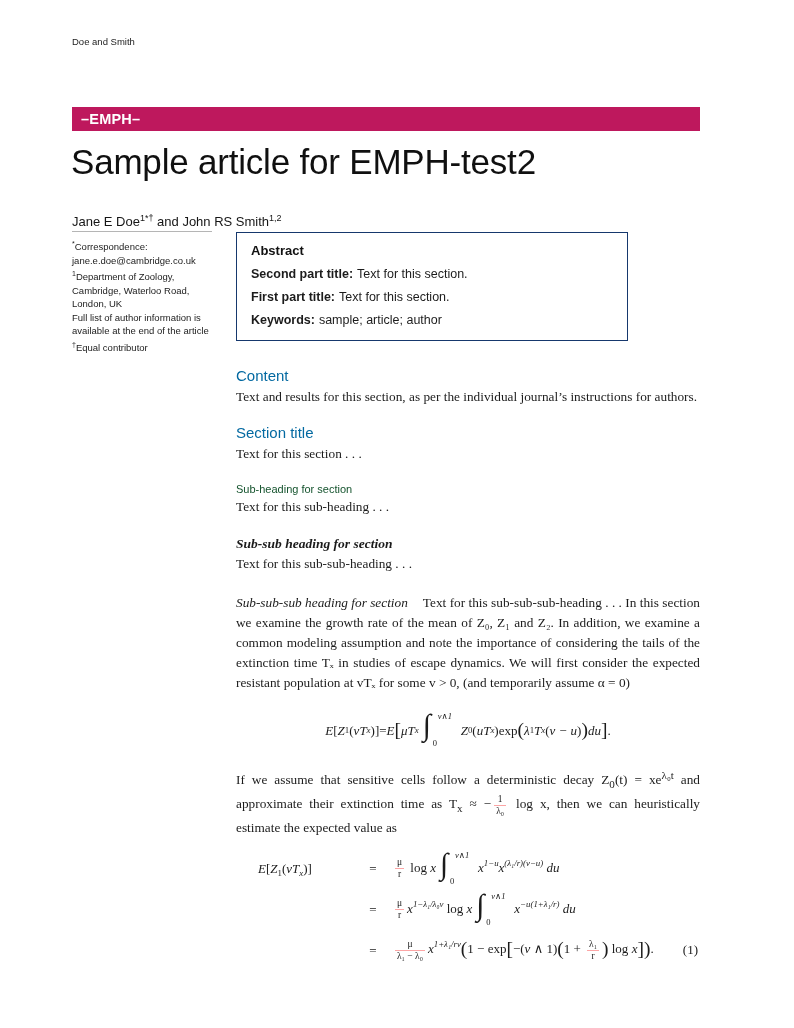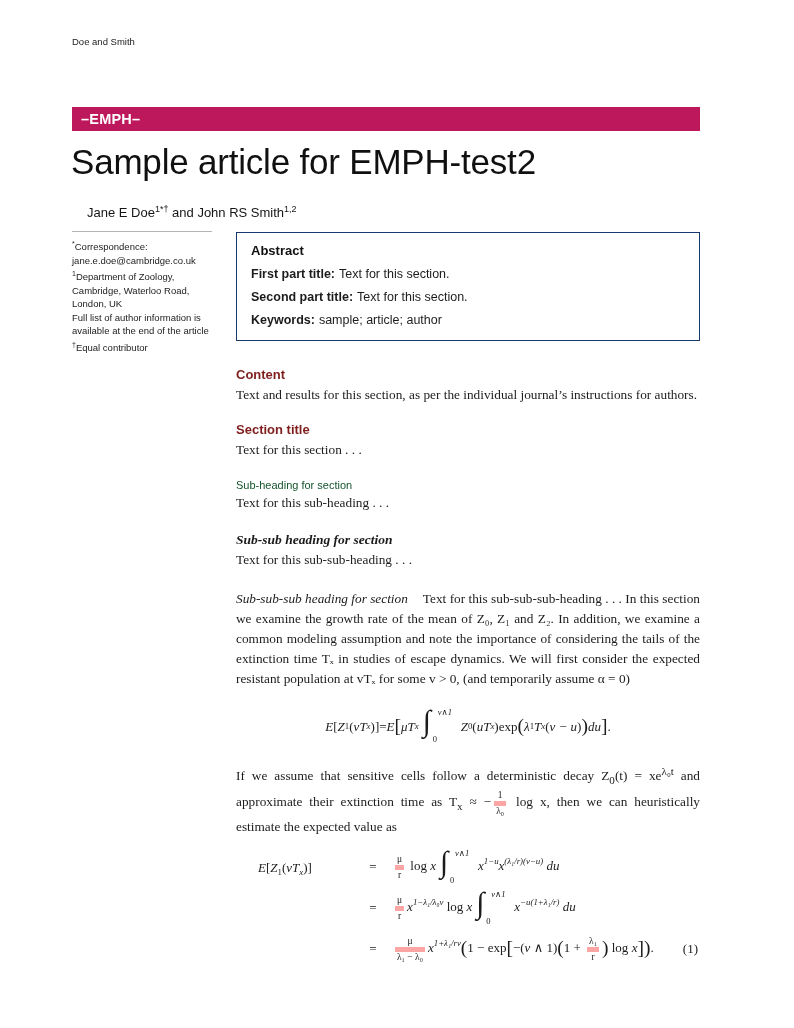--- a/index.html
+++ b/index.html
@@ -8,60 +8,60 @@
 
   
   .running-head{position:absolute;left:72px;top:36px;font-size:9.5px;color:#222;
                 font-family:"Liberation Sans",sans-serif;}
   .banner{position:absolute;left:72px;top:107px;width:628px;height:24px;background:#be185d;
           display:flex;align-items:center;}
   .banner span{color:#fff;font-family:"Liberation Sans",sans-serif;font-weight:bold;
                font-size:14.5px;padding-left:9px;letter-spacing:.2px;}
   .article-title{position:absolute;left:71px;top:142px;font-family:"Liberation Sans",sans-serif;
                  font-size:35px;font-weight:400;color:#101010;letter-spacing:-.2px;}
-  .authors{position:absolute;left:72px;top:204px;font-family:"Liberation Sans",sans-serif;
-           font-size:13px;color:#151515;margin-left:15px;}
+  .authors{position:absolute;left:72px;top:213px;font-family:"Liberation Sans",sans-serif;
+           font-size:13px;color:#151515;}
   .authors sup{font-size:9px;}
 
   
   .sidebar{position:absolute;left:72px;top:231px;width:145px;
            font-family:"Liberation Sans",sans-serif;font-size:9.5px;line-height:13.5px;color:#222;}
   .sidebar .rule{border-top:1px solid #b5b5b5;width:140px;margin-bottom:5px;}
   .sidebar sup{font-size:7px;}
 
   
-  .abstract-box{position:absolute;left:236px;top:232px;width:464px;box-sizing:border-box;
+  .abstract-box{position:absolute;left:236px;top:232px;width:392px;box-sizing:border-box;
                 border:1.5px solid #16386d;padding:10px 14px 13px 14px;
                 font-family:"Liberation Sans",sans-serif;}
   .abstract-box .abs-heading{font-size:13px;font-weight:bold;color:#111;}
   .abs-row{margin-top:9px;font-size:12.5px;color:#1c1c1c;}
   .abs-row b{margin-right:4px;}
 
   
   .main{position:absolute;left:236px;top:332px;width:464px;}
-  .h-section{font-family:"Liberation Sans",sans-serif;font-size:13px;font-weight:bold;
-             color:#7f1d1d;margin:0 0 3px 0;}
+  .h-section{font-family:"Liberation Sans",sans-serif;font-size:15px;font-weight:normal;
+             color:#0369a1;margin:0 0 3px 0;}
   .h-sub{font-family:"Liberation Sans",sans-serif;font-size:11px;font-weight:normal;
          color:#14532d;margin:0 0 2px 0;}
   .h-subsub{font-style:italic;font-size:13.5px;margin:0 0 2px 0;}
   .body-text{font-size:13.3px;line-height:20px;text-align:justify;margin:0;}
   .mt-content{margin-top:35px;}
   .mt-section{margin-top:17px;}
   .mt-subhead{margin-top:19px;}
   .runin-head{font-style:italic;margin-right:15px;}
 
   
   .eqt{font-size:13px;line-height:1;}
   .eqt .it{font-style:italic;}
   .eqt sup{font-size:68%;vertical-align:6px;line-height:0;}
   .eqt sub{font-size:68%;vertical-align:-3px;line-height:0;}
   .eqt .big{font-size:150%;vertical-align:-2px;}
   .frac{display:inline-flex;flex-direction:column;text-align:center;vertical-align:middle;
         font-size:9.5px;line-height:1.15;margin:0 3px;}
-  .frac .fd{border-top:5px solid #fca5a5;padding:0 2px;}
+  .frac .fd{border-top:1px solid #fca5a5;padding:0 2px;}
   .frac .fn{padding:0 2px;}
   .intw{display:inline-block;position:relative;width:36px;height:36px;vertical-align:middle;margin:0 2px 0 4px;}
   .intw .ints{position:absolute;left:0;top:-2px;font-size:30px;font-style:normal;}
   .intw .ihi{position:absolute;left:15px;top:0px;font-size:8.5px;font-style:italic;}
   .intw .ilo{position:absolute;left:10px;bottom:1px;font-size:8.5px;}
 
   .display-eq{margin:16px 0 14px 0;text-align:center;min-height:42px;display:flex;
               align-items:center;justify-content:center;}
   .para-eq{margin-top:14px;}
   .aligned{position:relative;margin-top:10px;}
@@ -92,22 +92,22 @@
     <div><sup>1</sup><span>Department of Zoology,</span></div>
     <div>Cambridge, Waterloo Road,</div>
     <div>London, UK</div>
     <div>Full list of author information is</div>
     <div>available at the end of the article</div>
     <div><sup>†</sup><span>Equal contributor</span></div>
   </div>
 
   <div class="abstract-box">
     <div class="abs-heading">Abstract</div>
+    <div class="abs-row"><b>Second part title:</b><span>Text for this section.</span></div>
     <div class="abs-row"><b>First part title:</b><span>Text for this section.</span></div>
-    <div class="abs-row"><b>Second part title:</b><span>Text for this section.</span></div>
     <div class="abs-row"><b>Keywords:</b><span>sample; article; author</span></div>
   </div>
 
   <div class="main">
 
     <h2 class="h-section mt-content">Content</h2>
     <p class="body-text">Text and results for this section, as per the individual journal’s instructions for authors.</p>
 
     <h2 class="h-section mt-section">Section title</h2>
     <p class="body-text">Text for this section . . .</p>

